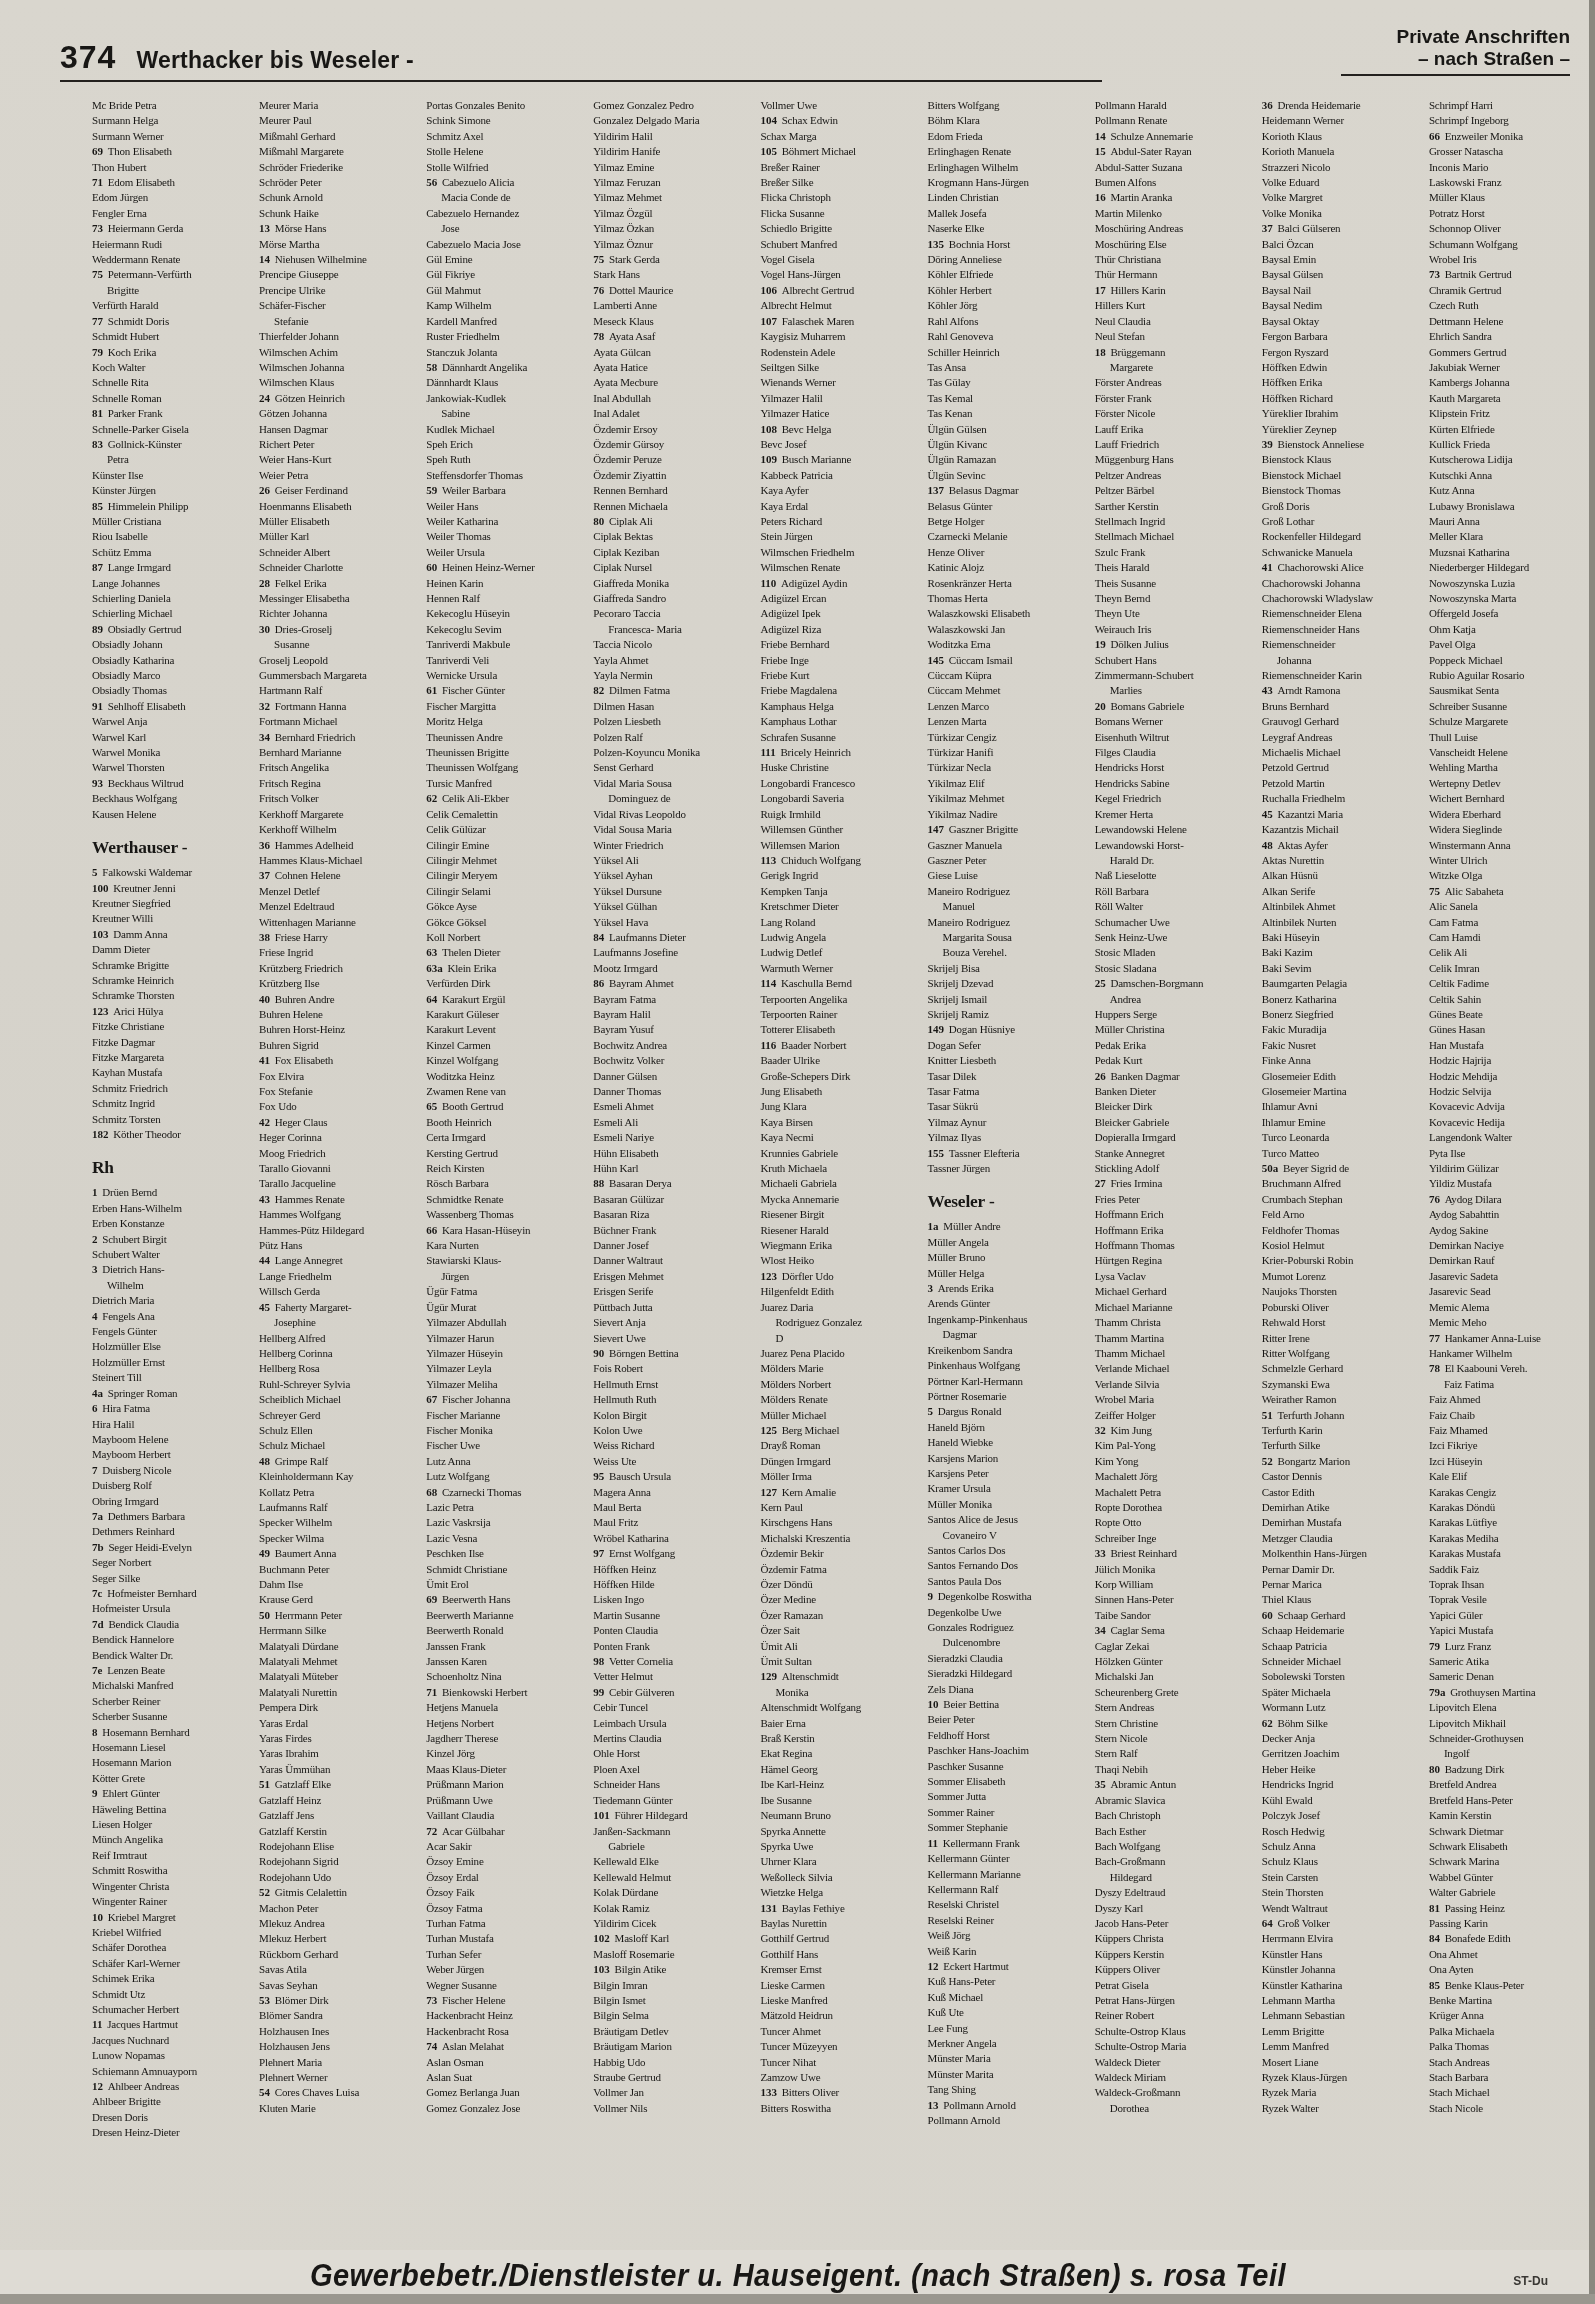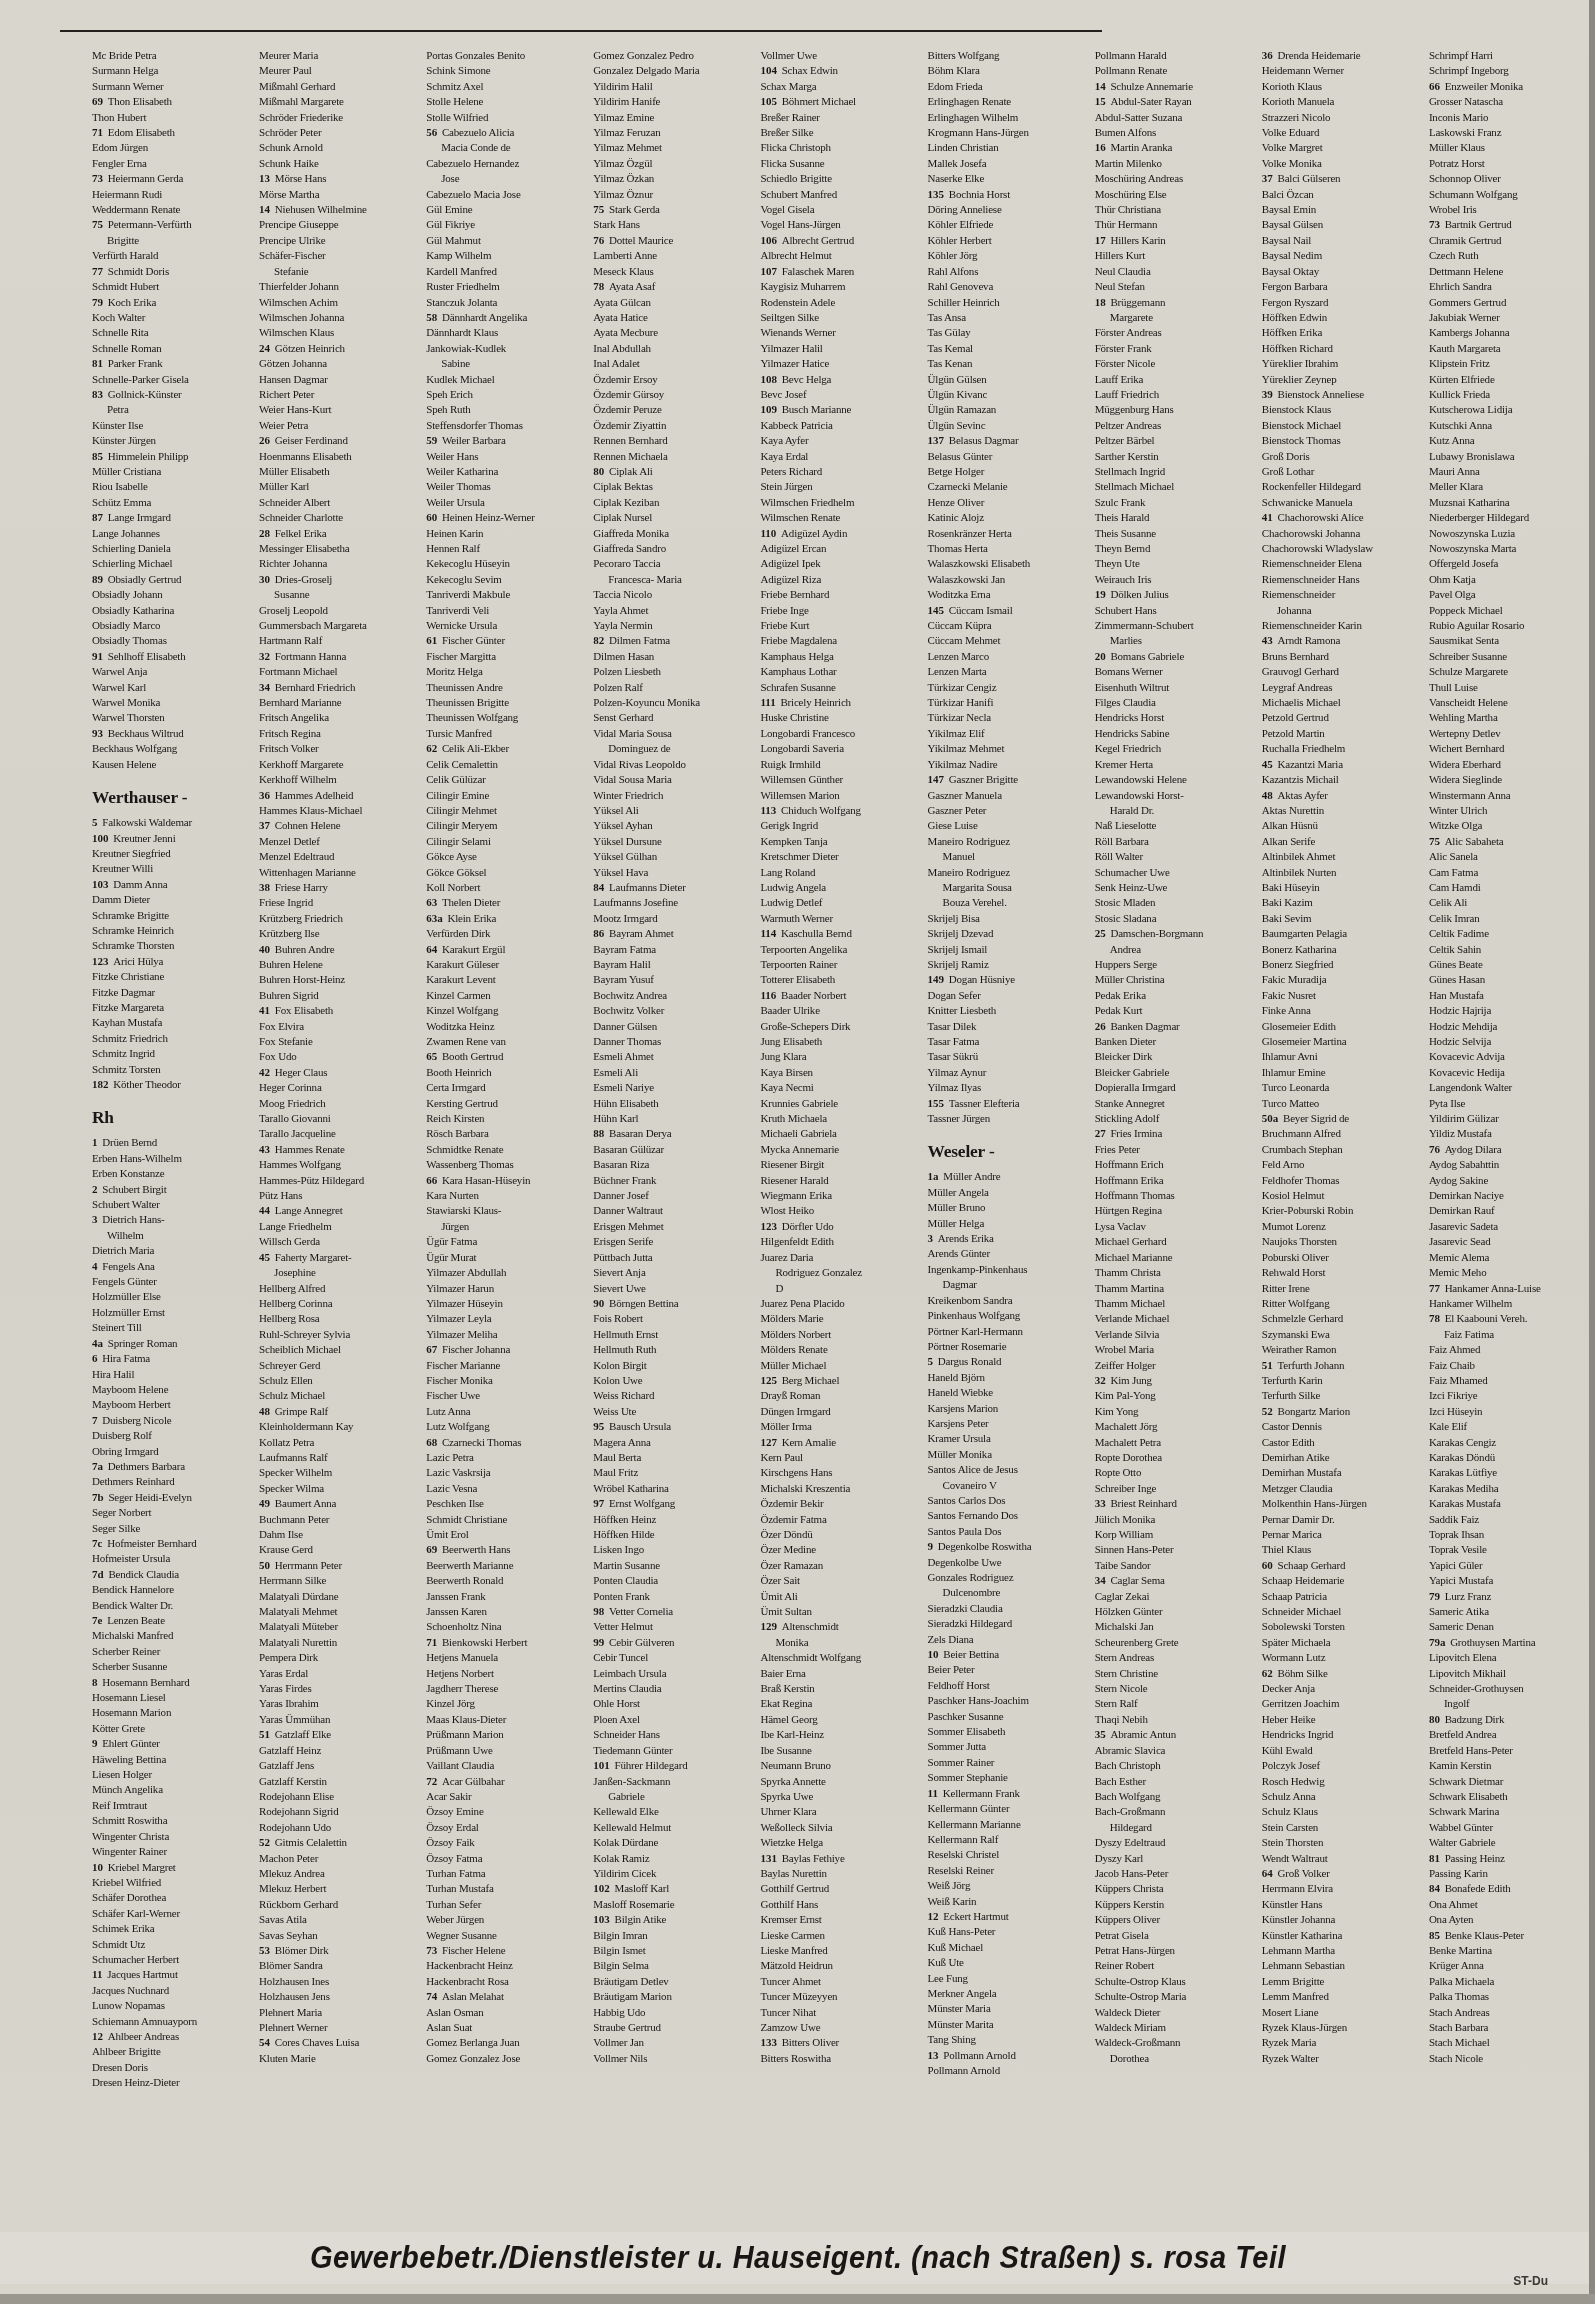--- a/index.html
+++ b/index.html
@@ -22,30 +22,40 @@
   .rule{border-bottom:2.5px solid #23211e;margin-top:4px;margin-right:468px;}
   
   .cols{display:flex;gap:26px;margin-top:16px;padding-left:32px;font-family:Liberation Serif, serif;}
   .col{flex:1 1 0;min-width:0;}
   .entry{font-size:11px;line-height:15.4px;letter-spacing:-0.2px;white-space:nowrap;}
   .entry b{letter-spacing:0;padding-right:2px;}
   .cont{padding-left:15px;}
   .street-header{font-size:17.4px;font-weight:bold;letter-spacing:-0.2px;
     margin:15px 0 7px 0;white-space:nowrap;}
   
-  .footer{position:absolute;left:0;right:0;bottom:20px;height:52px;
+  .footer{position:absolute;left:0;right:0;bottom:2px;height:52px;
     background:#dedbd4;display:flex;align-items:center;justify-content:center;gap:28px;}
   .footer-text{font-size:29px;font-weight:bold;font-style:italic;letter-spacing:0.5px;
     white-space:nowrap;transform:scaleY(1.05);}
   .footer-code{position:absolute;right:48px;bottom:16px;font-size:12px;font-weight:bold;color:#3a3834;}
 </style>
 </head>
 <body>
 
 <div class="page">
+  <div class="hdr">
+    <div class="hdr-left">
+      <span class="pageno">374</span>
+      <span class="title">Werthacker bis Weseler -</span>
+    </div>
+    <div class="hdr-right">
+      <div>Private Anschriften</div>
+      <div>– nach Straßen –</div>
+    </div>
+  </div>
   <div class="rule"></div>
 
   <div class="cols">
       <div class="col">
         <div class="entry">Mc Bride Petra</div>
         <div class="entry">Surmann Helga</div>
         <div class="entry">Surmann Werner</div>
         <div class="entry"><b>69 </b>Thon Elisabeth</div>
         <div class="entry">Thon Hubert</div>
         <div class="entry"><b>71 </b>Edom Elisabeth</div>

